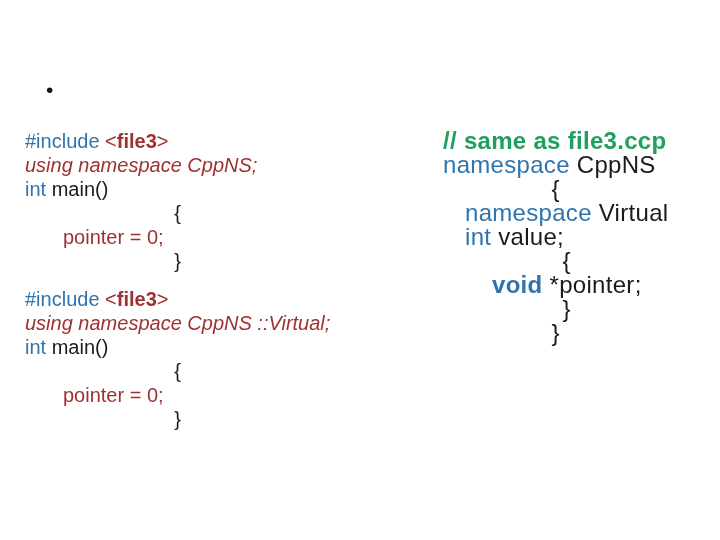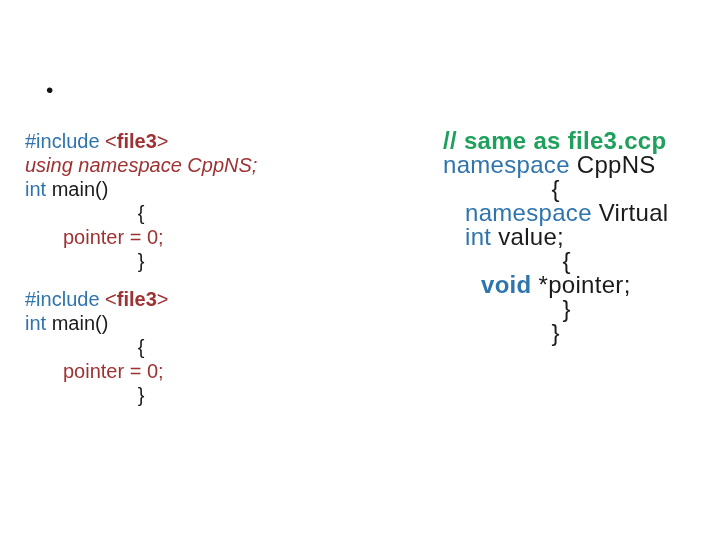--- a/index.html
+++ b/index.html
@@ -43,21 +43,21 @@
     position: absolute;
     font-size: 20px;
     line-height: 24px;
     color: var(--text-black);
   }
   .col-left  { left: 25px;  top: 129px; }
   .col-right { left: 443px; top: 129px; font-size: 24px; letter-spacing: 0.3px; }
   .ln { white-space: pre; height: 24px; }
   .block2 { margin-top: 14px; }
   .kw   { color: var(--keyword-blue); }
-  .kwb  { color: var(--keyword-blue); font-weight: bold; }
+  .kwb  { color: var(--keyword-blue); font-weight: bold; margin-left: 11px; }
   .red  { color: var(--dark-red); }
   .redb { color: var(--dark-red); font-weight: bold; }
   .use  { color: var(--dark-red); font-weight: normal; font-style: italic; }
   .cmt  { color: var(--comment-green); font-weight: bold; }
   .blk  { color: var(--text-black); text-align: center; }
   .i22 { padding-left: 22px; }
   .i38 { padding-left: 38px; }
   .i76 { padding-left: 76px; }
 </style>
 </head>
@@ -75,20 +75,21 @@
       <div class="ln"><span class="kw">#include </span><span class="red">&lt;</span><span class="redb">file3</span><span class="red">&gt;</span></div>
       <div class="ln use">using namespace CppNS;</div>
       <div class="ln"><span class="kw">int </span><span class="blk">main()</span></div>
       <div class="ln blk">{</div>
       <div class="ln red i38">pointer = 0;</div>
       <div class="ln blk">}</div>
     </div>
 
     <div class="block2">
       <div class="ln"><span class="kw">#include </span><span class="red">&lt;</span><span class="redb">file3</span><span class="red">&gt;</span></div>
+      <div class="ln use">using namespace CppNS ::Virtual;</div>
       <div class="ln"><span class="kw">int </span><span class="blk">main()</span></div>
       <div class="ln blk">{</div>
       <div class="ln red i38">pointer = 0;</div>
       <div class="ln blk">}</div>
     </div>
 
   </div>
 
   <div class="code col-right">
     <div>

